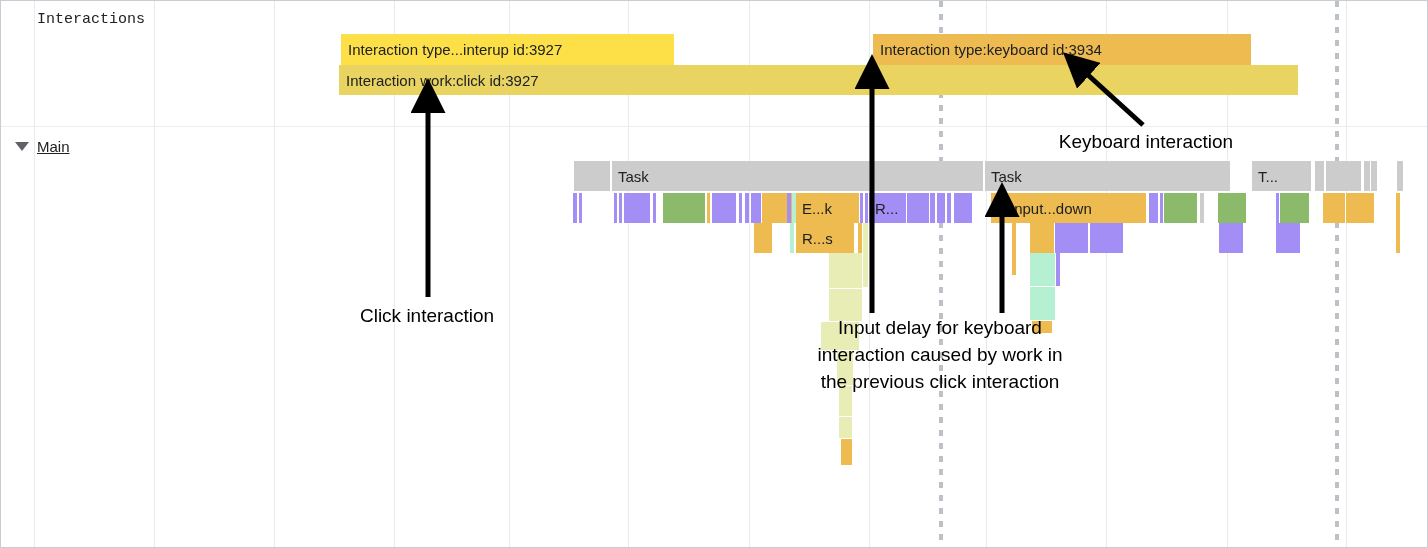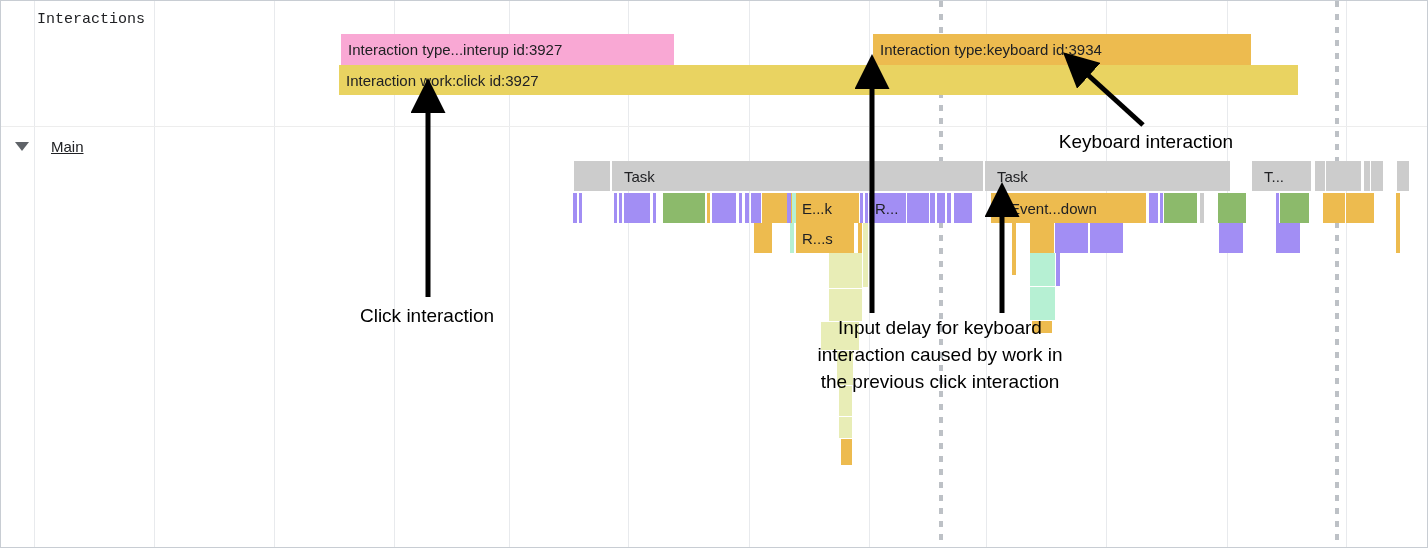--- a/index.html
+++ b/index.html
@@ -48,21 +48,21 @@
 
   
   .fblock{position:absolute;box-sizing:border-box;}
   .ftask{
     position:absolute;
     background:#cccccc;
     border-left:1px solid #ffffff;
     box-sizing:border-box;
     font-size:15px;color:#202124;
     display:flex;align-items:center;
-    padding-left:12px;
+    padding-left:6px;
     overflow:hidden;white-space:nowrap;
   }
   .fev{
     position:absolute;box-sizing:border-box;
     font-size:15px;color:#202124;
     display:flex;align-items:center;
     padding-left:6px;
     overflow:hidden;white-space:nowrap;
   }
 
@@ -101,24 +101,24 @@
       <div class="vdash" style="left: 1334px;"></div>
     </div>
 
   <div id="rowdividers">
       <div class="hgrid" style="top: 125px; background: rgb(237, 237, 237);"></div>
     </div>
 
   <div class="track-label" style="left:36px;top:10px;font-family:Liberation Mono, monospace;">Interactions</div>
 
   <div class="tri" style="left:14px;top:141px;"></div>
-  <div class="track-label" style="left:50px;top:137px;text-decoration:underline;">Main</div>
+  <div class="track-label" style="left:36px;top:137px;text-decoration:underline;">Main</div>
 
   <div id="interaction-bars">
-      <div class="ibar" style="left: 340px; top: 33px; width: 333px; height: 31px; background: #f9a8d4;">Interaction type...interup id:3927</div>
+      <div class="ibar" style="left: 340px; top: 33px; width: 333px; height: 31px; background: #fde047;">Interaction type...interup id:3927</div>
       <div class="ibar" style="left: 872px; top: 33px; width: 378px; height: 31px; background: rgb(237, 187, 79);">Interaction type:keyboard id:3934</div>
       <div class="ibar" style="left: 338px; top: 64px; width: 959px; height: 30px; background: rgb(233, 211, 97);">Interaction work:click id:3927</div>
     </div>
 
   <div id="flame">
       <div class="ftask" style="left: 572px; top: 160px; width: 37px; height: 30px; background: rgb(204, 204, 204);"></div>
       <div class="ftask" style="left: 610px; top: 160px; width: 261px; height: 30px; background: rgb(204, 204, 204);">Task</div>
       <div class="ftask" style="left: 872px; top: 160px; width: 110px; height: 30px; background: rgb(204, 204, 204);"></div>
       <div class="ftask" style="left: 983px; top: 160px; width: 246px; height: 30px; background: rgb(204, 204, 204);">Task</div>
       <div class="ftask" style="left: 1250px; top: 160px; width: 60px; height: 30px; background: rgb(204, 204, 204);">T...</div>
@@ -167,21 +167,21 @@
       <div class="fblock" style="left: 1011px; top: 222px; width: 4px; height: 30px; background: rgb(237, 187, 79);"></div>
       <div class="fblock" style="left: 1029px; top: 222px; width: 24px; height: 30px; background: rgb(237, 187, 79);"></div>
       <div class="fblock" style="left: 1054px; top: 222px; width: 33px; height: 30px; background: rgb(162, 142, 244);"></div>
       <div class="fblock" style="left: 1089px; top: 222px; width: 33px; height: 30px; background: rgb(162, 142, 244);"></div>
       <div class="fblock" style="left: 1218px; top: 222px; width: 24px; height: 30px; background: rgb(162, 142, 244);"></div>
       <div class="fblock" style="left: 1275px; top: 222px; width: 24px; height: 30px; background: rgb(162, 142, 244);"></div>
       <div class="fblock" style="left: 1395px; top: 222px; width: 4px; height: 30px; background: rgb(237, 187, 79);"></div>
       <div class="fev" style="left: 795px; top: 192px; width: 63px; height: 30px; background: rgb(237, 187, 79);">E...k</div>
       <div class="fev" style="left: 868px; top: 192px; width: 37px; height: 30px; background: rgb(162, 142, 244);">R...</div>
       <div class="fev" style="left: 795px; top: 222px; width: 58px; height: 30px; background: rgb(237, 187, 79);">R...s</div>
-      <div class="fev" style="left: 1003px; top: 192px; width: 142px; height: 30px; background: rgb(237, 187, 79);">Event...down</div>
+      <div class="fev" style="left: 1003px; top: 192px; width: 142px; height: 30px; background: rgb(237, 187, 79);">Input...down</div>
       <div class="fblock" style="left: 828px; top: 252px; width: 33px; height: 35px; background: rgb(232, 237, 182);"></div>
       <div class="fblock" style="left: 828px; top: 288px; width: 33px; height: 32px; background: rgb(232, 237, 182);"></div>
       <div class="fblock" style="left: 820px; top: 321px; width: 38px; height: 28px; background: rgb(232, 237, 182);"></div>
       <div class="fblock" style="left: 836px; top: 350px; width: 16px; height: 34px; background: rgb(232, 237, 182);"></div>
       <div class="fblock" style="left: 838px; top: 385px; width: 13px; height: 30px; background: rgb(232, 237, 182);"></div>
       <div class="fblock" style="left: 838px; top: 416px; width: 13px; height: 21px; background: rgb(232, 237, 182);"></div>
       <div class="fblock" style="left: 840px; top: 438px; width: 11px; height: 26px; background: rgb(237, 187, 79);"></div>
       <div class="fblock" style="left: 862px; top: 252px; width: 5px; height: 34px; background: rgb(232, 237, 182);"></div>
       <div class="fblock" style="left: 1029px; top: 252px; width: 25px; height: 33px; background: rgb(182, 240, 211);"></div>
       <div class="fblock" style="left: 1029px; top: 286px; width: 25px; height: 33px; background: rgb(182, 240, 211);"></div>

